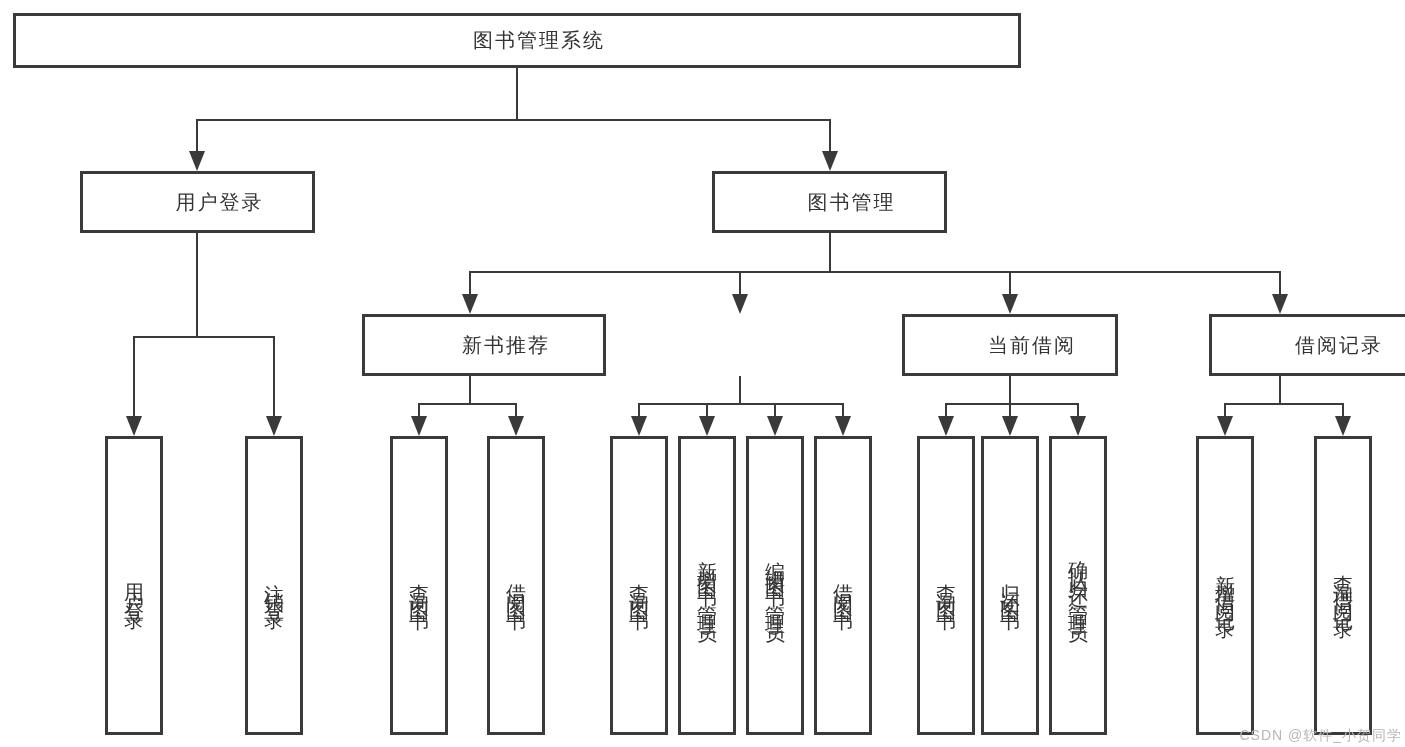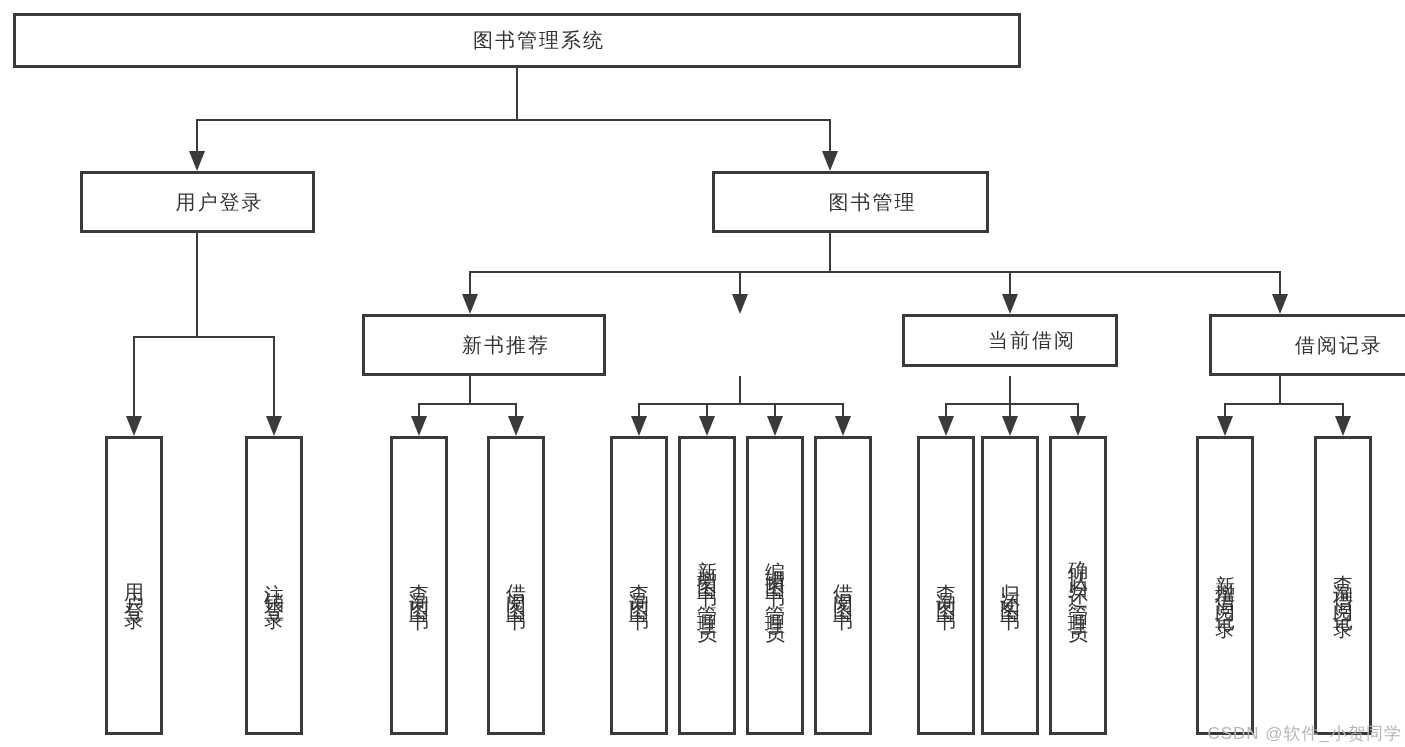--- a/index.html
+++ b/index.html
@@ -24,43 +24,43 @@
   .vtext{writing-mode:vertical-rl;text-orientation:mixed;letter-spacing:9px;line-height:1.05;}
   .lv{position:absolute;width:2px;background:var(--line,#3a3a3a);z-index:1;}
   .lh{position:absolute;height:2px;background:var(--line,#3a3a3a);z-index:1;}
   .arrow{
     position:absolute;width:0;height:0;z-index:1;
     border-left:8px solid transparent;border-right:8px solid transparent;
     border-top:20px solid var(--line,#3a3a3a);
   }
   .watermark{
     position:absolute;right:3px;bottom:2px;z-index:5;
-    font-size:17px;letter-spacing:1px;color:var(--watermark,#b3b7bd);
+    font-size:14px;letter-spacing:1px;color:var(--watermark,#b3b7bd);
   }
 </style>
 </head>
 <body>
 
 <div class="canvas">
 
   <div class="hnode" style="left:13px;top:13px;width:1008px;height:55px">
     <span>图书管理系统</span>
   </div>
 
   <div class="hnode" style="left:80px;top:171px;width:235px;height:62px">
     <span>用户登录</span>
   </div>
-  <div class="hnode" style="left:712px;top:171px;width:277px;height:62px">
+  <div class="hnode" style="left:712px;top:171px;width:235px;height:62px">
     <span>图书管理</span>
   </div>
 
   <div class="hnode" style="left:362px;top:314px;width:244px;height:62px">
     <span>新书推荐</span>
   </div>
-  <div class="hnode" style="left:902px;top:314px;width:216px;height:53px">
+  <div class="hnode" style="left:902px;top:314px;width:216px;height:62px">
     <span>当前借阅</span>
   </div>
   <div class="hnode" style="left:1209px;top:314px;width:216px;height:62px">
     <span>借阅记录</span>
   </div>
 
   <div class="vnode" style="left:105px">
     <span class="vtext">用户登录</span>
   </div>
   <div class="vnode" style="left:245px">

